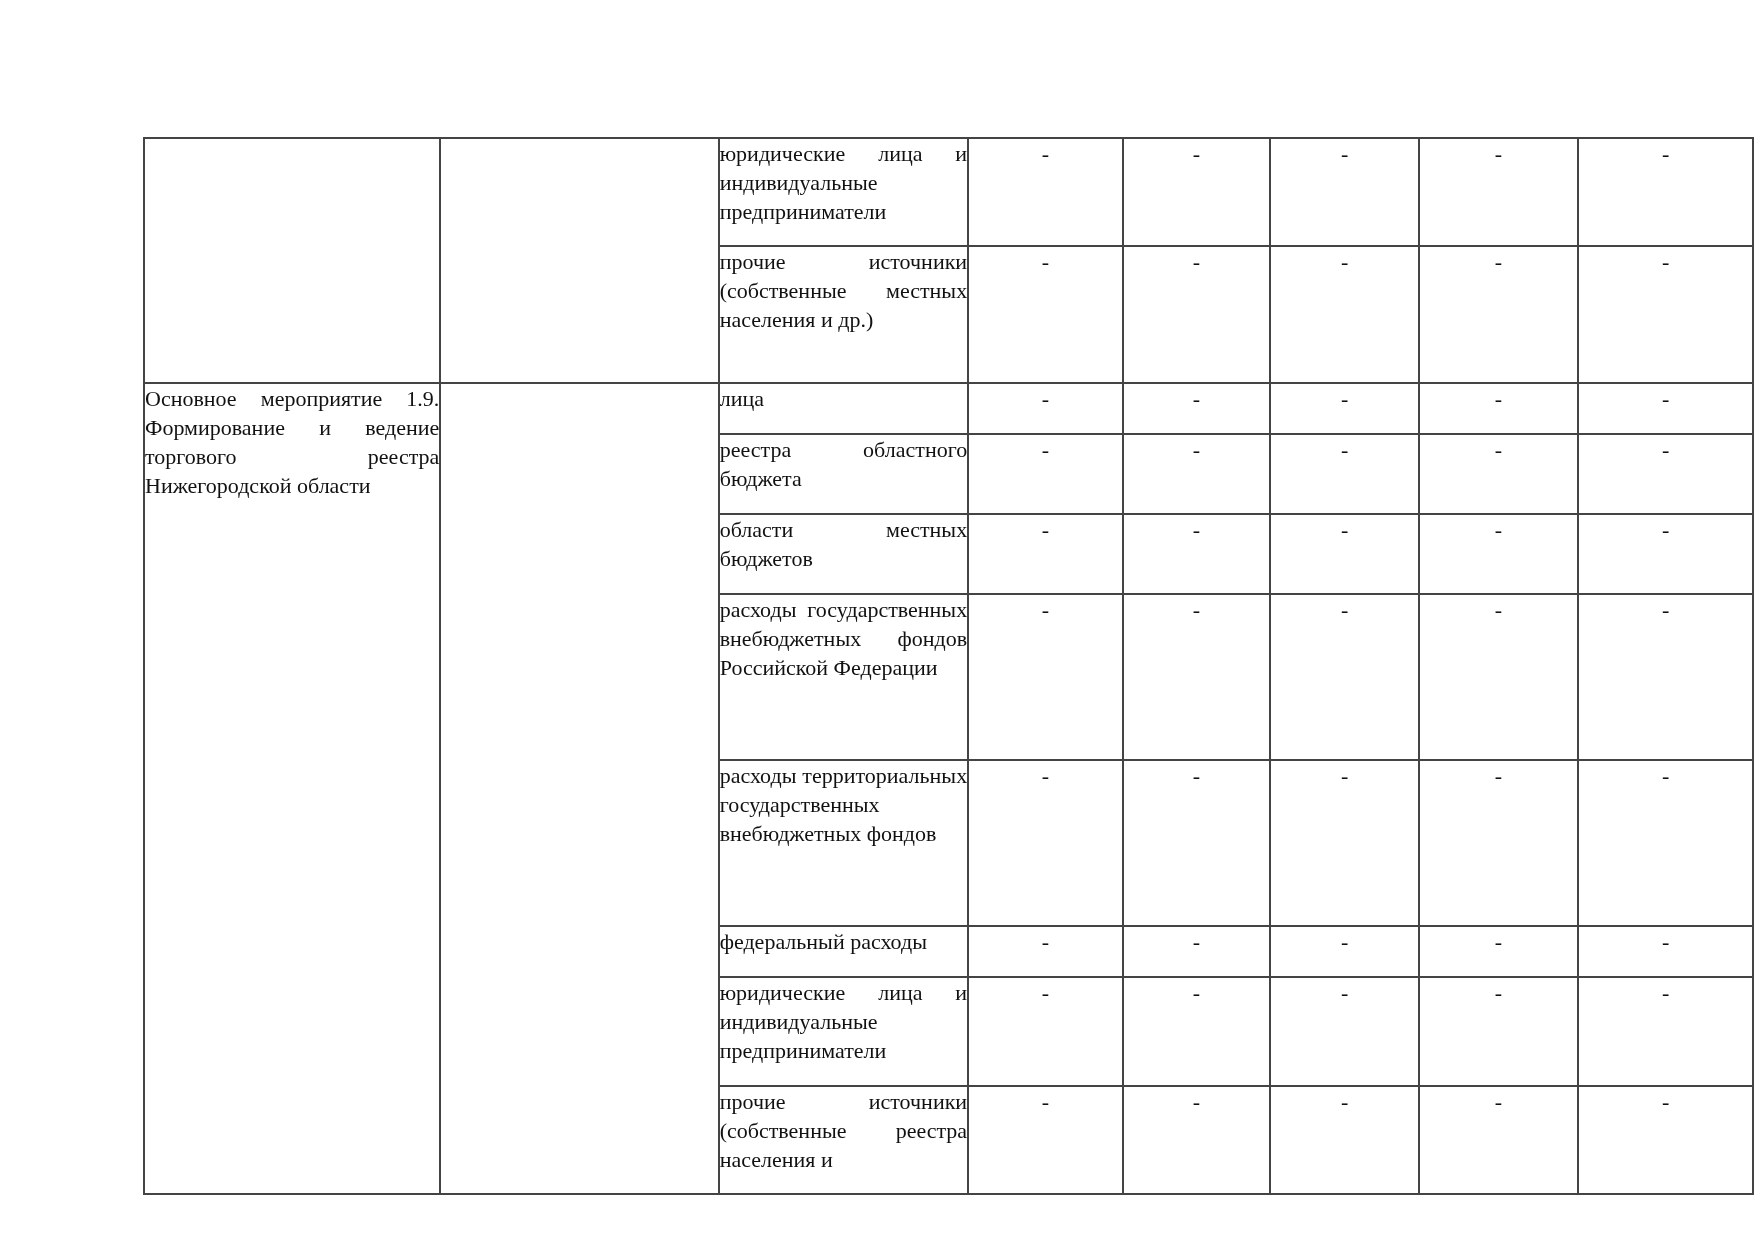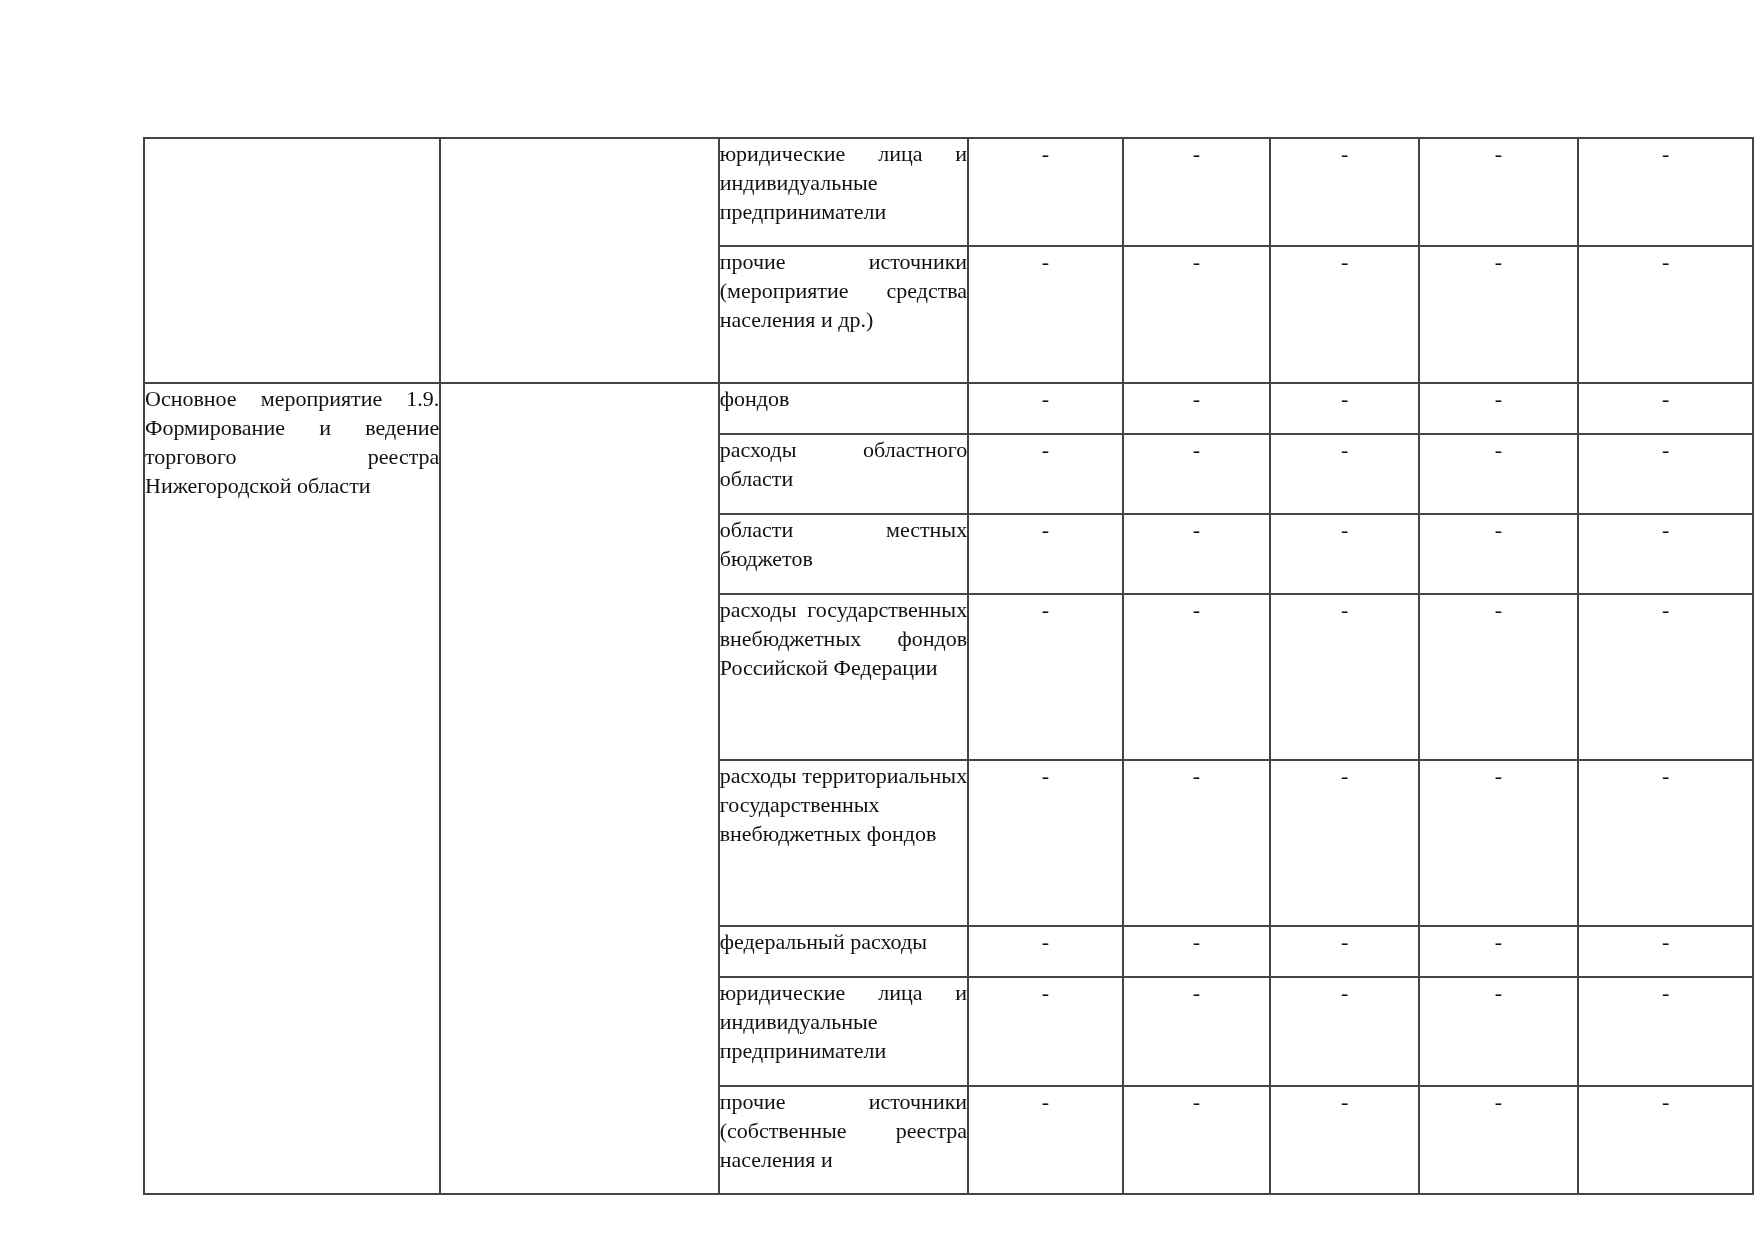--- a/index.html
+++ b/index.html
@@ -42,40 +42,40 @@
       <td rowspan="2" class="left-txt"></td>
       <td rowspan="2"></td>
       <td class="txt">юридические лица и индивидуальные предприниматели</td>
       <td class="dash">-</td>
       <td class="dash">-</td>
       <td class="dash">-</td>
       <td class="dash">-</td>
       <td class="dash">-</td>
     </tr>
     <tr style="height:137px">
-      <td class="txt">прочие источники (мероприятие средства населения и др.)</td>
+      <td class="txt">прочие источники (собственные местных населения и др.)</td>
       <td class="dash">-</td>
       <td class="dash">-</td>
       <td class="dash">-</td>
       <td class="dash">-</td>
       <td class="dash">-</td>
     </tr>
 
     <tr style="height:51px">
       <td rowspan="8" class="left-txt">Основное мероприятие 1.9. Формирование и ведение торгового реестра Нижегородской области</td>
       <td rowspan="8"></td>
-      <td class="txt">фондов</td>
+      <td class="txt">лица</td>
       <td class="dash">-</td>
       <td class="dash">-</td>
       <td class="dash">-</td>
       <td class="dash">-</td>
       <td class="dash">-</td>
     </tr>
     <tr style="height:80px">
-      <td class="txt">расходы областного области</td>
+      <td class="txt">реестра областного бюджета</td>
       <td class="dash">-</td>
       <td class="dash">-</td>
       <td class="dash">-</td>
       <td class="dash">-</td>
       <td class="dash">-</td>
     </tr>
     <tr style="height:80px">
       <td class="txt">области местных бюджетов</td>
       <td class="dash">-</td>
       <td class="dash">-</td>

